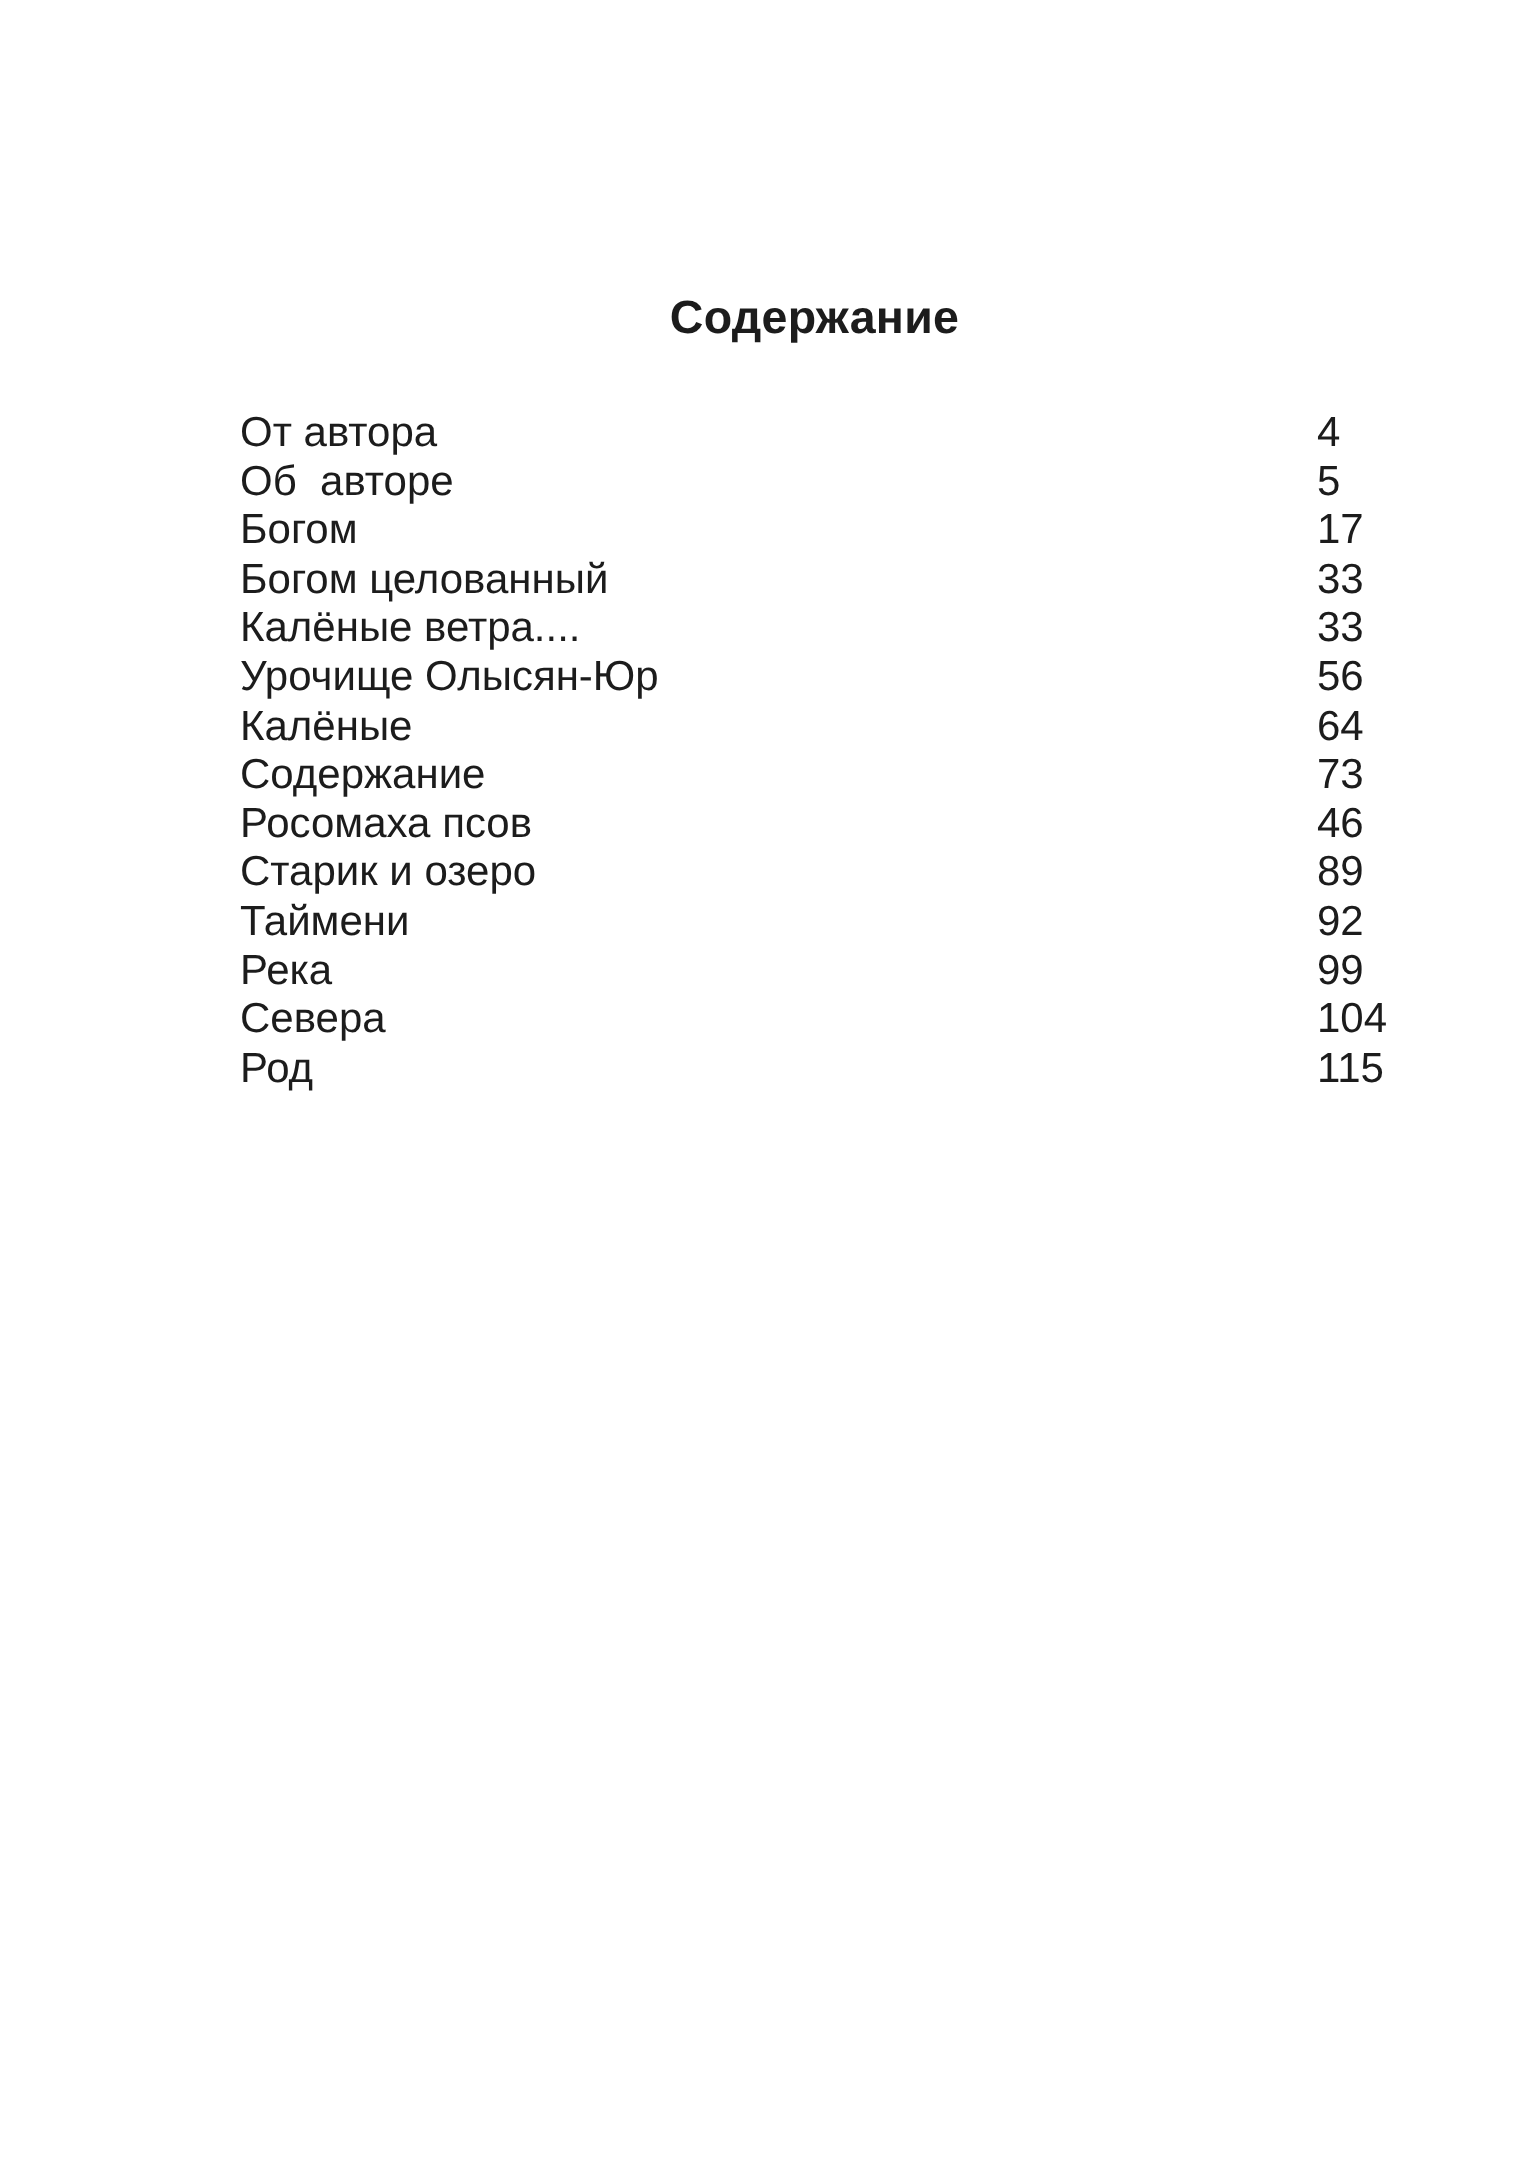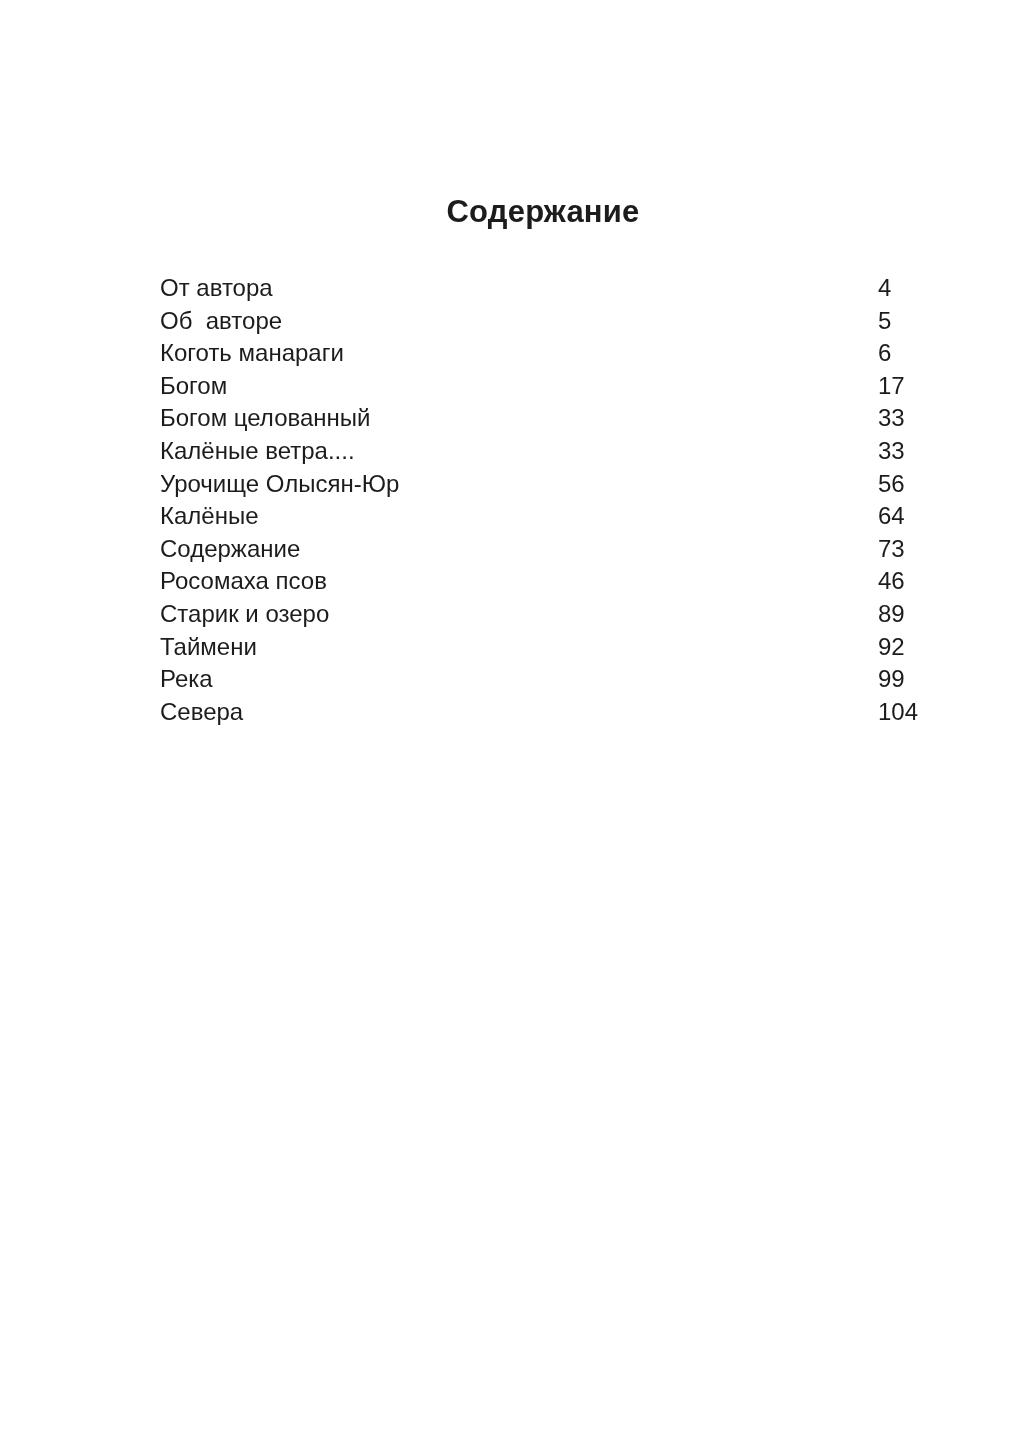--- a/index.html
+++ b/index.html
@@ -39,21 +39,21 @@
   }
   .toc-list {
     width: 100%;
   }
   .toc-row {
     display: flex;
     flex-direction: row;
     align-items: baseline;
     height: 32.6px;
     line-height: 32.6px;
-    font-size: 24px;
+    font-size: 28px;
   }
   .toc-entry-title {
     flex: 0 0 718px;
     width: 718px;
     white-space: pre;
     overflow: hidden;
     text-align: left;
   }
   .toc-entry-page {
     flex: 0 0 auto;
@@ -71,24 +71,20 @@
         <div class="toc-row">
           <span class="toc-entry-title">От автора</span>
           <span class="toc-entry-page">4</span>
         </div>
 
         <div class="toc-row">
           <span class="toc-entry-title">Об  авторе</span>
           <span class="toc-entry-page">5</span>
         </div>
 
-        <div class="toc-row">
-          <span class="toc-entry-title">Коготь манараги</span>
-          <span class="toc-entry-page">6</span>
-        </div>
 
         <div class="toc-row">
           <span class="toc-entry-title">Богом</span>
           <span class="toc-entry-page">17</span>
         </div>
 
         <div class="toc-row">
           <span class="toc-entry-title">Богом целованный</span>
           <span class="toc-entry-page">33</span>
         </div>
@@ -132,15 +128,19 @@
         <div class="toc-row">
           <span class="toc-entry-title">Река</span>
           <span class="toc-entry-page">99</span>
         </div>
 
         <div class="toc-row">
           <span class="toc-entry-title">Севера</span>
           <span class="toc-entry-page">104</span>
         </div>
 
+        <div class="toc-row">
+          <span class="toc-entry-title">Род</span>
+          <span class="toc-entry-page">115</span>
+        </div>
       </div>
   </div>
 </div>
 
 </body></html>

